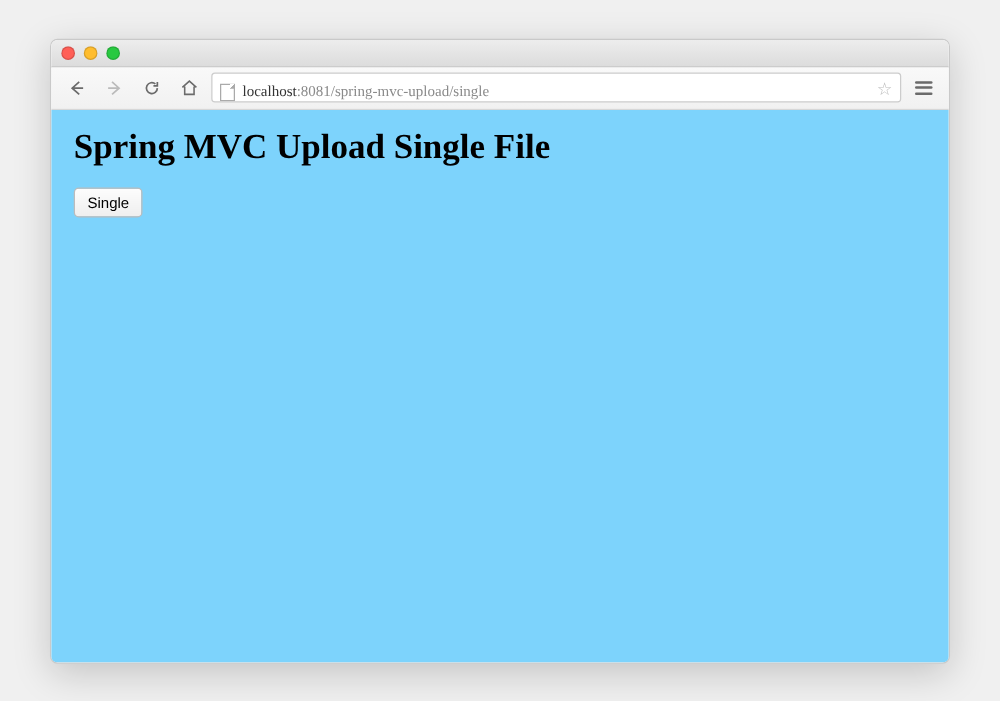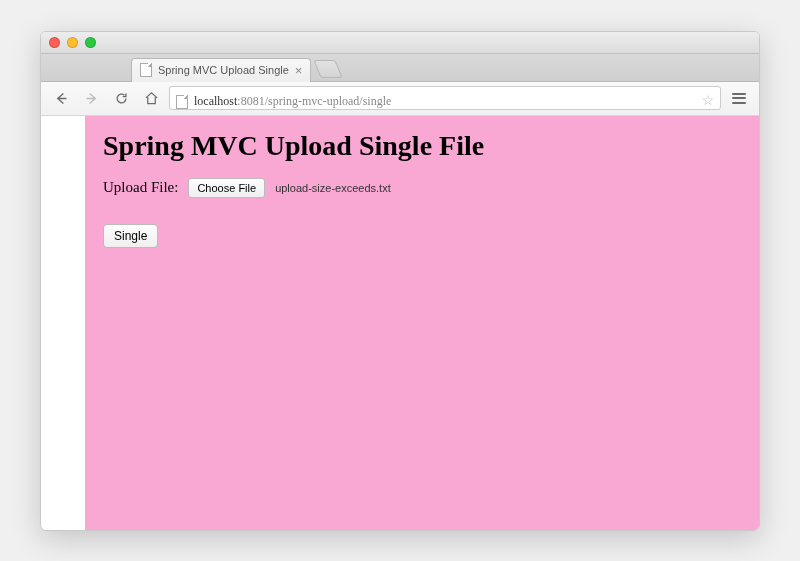--- a/index.html
+++ b/index.html
@@ -142,25 +142,24 @@
       background: linear-gradient(135deg, #fff 48%, #aaa 50%);
     }
     .addr-text { flex: 1; }
     .addr-host { color: #333; }
     .addr-path { color: #8a8a8a; }
     .star-icon { color: #bbb; font-size: 14px; }
     .hamburger { display: flex; flex-direction: column; gap: 2.5px; }
     .hamburger span { width: 14px; height: 2px; background: #6b6b6b; border-radius: 1px; }
     .content {
       flex: 1;
-      background: #f9a8d4;
+      background: #7dd3fc;
       padding: 14px 18px;
       font-family: "Times New Roman", Times, serif;
       color: #000;
-      margin-left: 44px;
     }
     .content h1 {
       font-size: 28px;
       font-weight: bold;
       margin-bottom: 16px;
     }
     .upload-row {
       display: flex;
       align-items: center;
       gap: 10px;
@@ -204,28 +203,20 @@
 
 <div class="window">
   <div class="titlebar">
     <div class="traffic-lights">
       <div class="tl red"></div>
       <div class="tl yellow"></div>
       <div class="tl green"></div>
     </div>
   </div>
 
-  <div class="tabstrip">
-    <div class="tab">
-      <span class="doc-icon"></span>
-      <span class="tab-title">Spring MVC Upload Single</span>
-      <span class="tab-close">×</span>
-    </div>
-    <div class="newtab"></div>
-  </div>
 
   <div class="toolbar">
     <div class="tb-btn">
       <svg viewBox="0 0 24 24">
           <path fill="none" stroke="currentColor" stroke-width="2.2" d="M15 4 L6 12 L15 20 M6 12 H20"></path>
         </svg>
     </div>
     <div class="tb-btn disabled">
       <svg viewBox="0 0 24 24">
           <path fill="none" stroke="currentColor" stroke-width="2.2" d="M9 4 L18 12 L9 20 M18 12 H4"></path>
@@ -252,20 +243,15 @@
       <div class="hamburger">
         <span></span>
           <span></span>
           <span></span>
       </div>
     </div>
   </div>
 
   <div class="content">
     <h1>Spring MVC Upload Single File</h1>
-    <div class="upload-row">
-      <span>Upload File:</span>
-      <button class="choose-btn">Choose File</button>
-      <span class="filename">upload-size-exceeds.txt</span>
-    </div>
     <button class="upload-btn">Single</button>
   </div>
 </div>
 
 </body></html>

